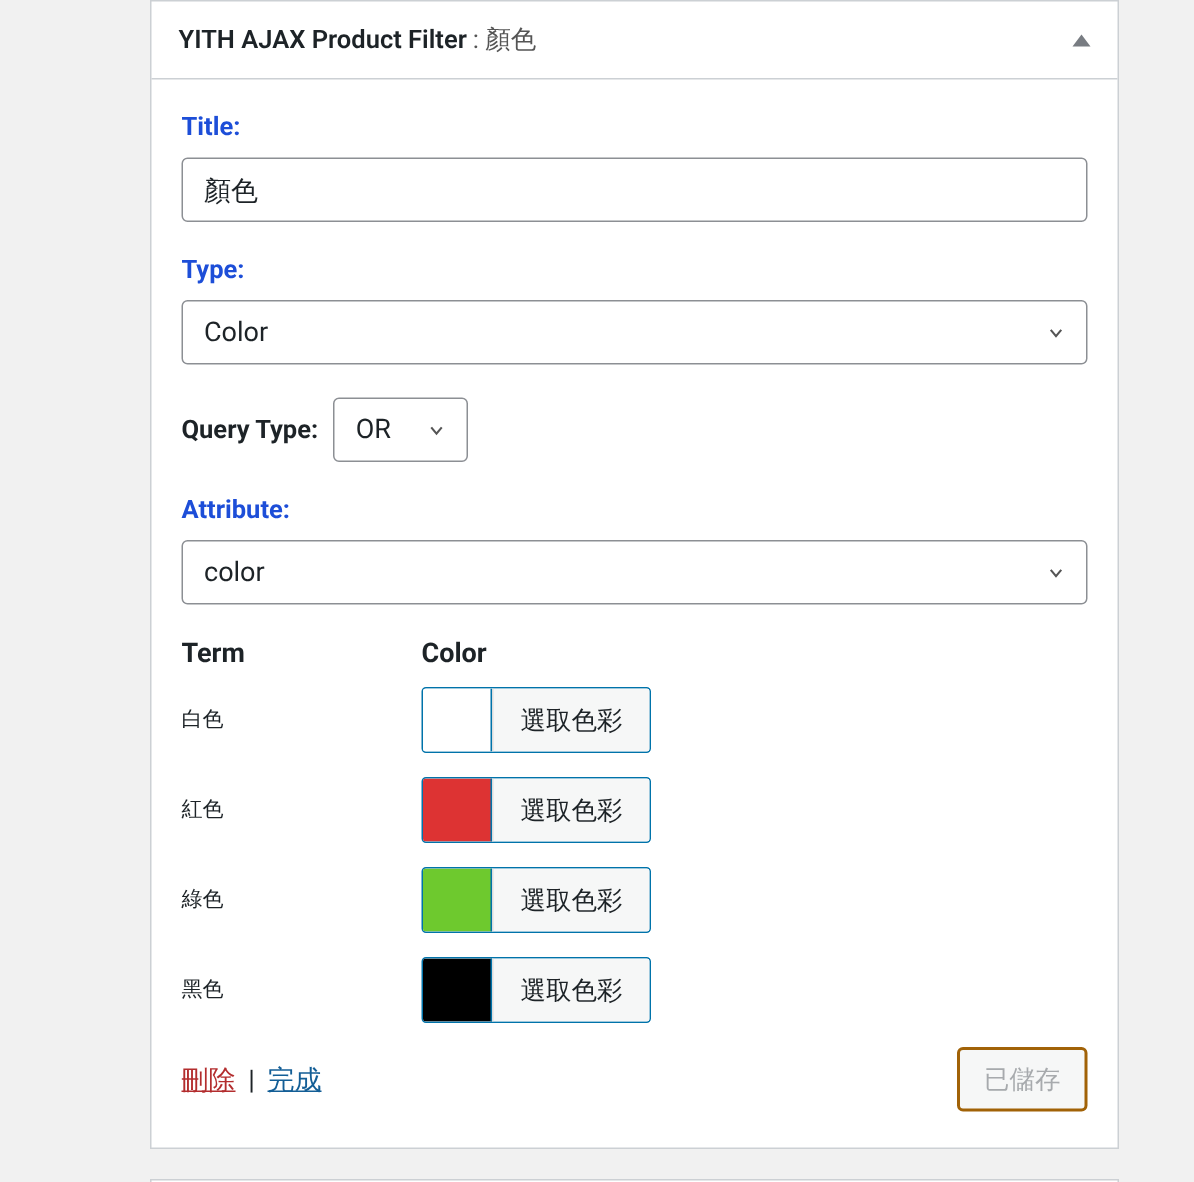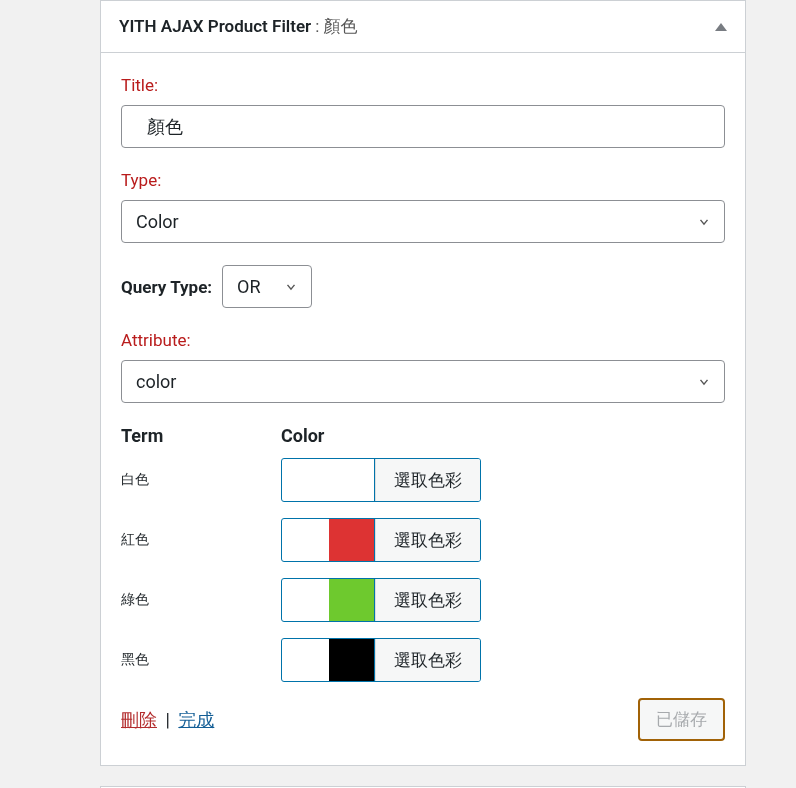--- a/index.html
+++ b/index.html
@@ -48,27 +48,27 @@
     }
     .widget-body {
       padding: 22px 20px 24px 20px;
     }
     .field-group {
       margin-bottom: 22px;
     }
     .field-label {
       display: block;
       font-size: 17px;
-      font-weight: 400;
-      color: #b91c1c;
+      font-weight: 700;
+      color: #1d4ed8;
       margin-bottom: 10px;
     }
     .text-input {
       width: 100%;
-      padding: 10px 25px;
+      padding: 10px 14px;
       font-size: 18px;
       border: 1px solid #8c8f94;
       border-radius: 4px;
       background: #fff;
       color: #1d2327;
     }
     .select-wrap {
       position: relative;
       width: 100%;
     }
@@ -134,21 +134,20 @@
       width: 160px;
       font-size: 14px;
       color: #1d2327;
     }
     .color-picker {
       display: flex;
       border: 1px solid #0073aa;
       border-radius: 3px;
       overflow: hidden;
       height: 44px;
-      padding-left: 47px;
     }
     .color-swatch {
       width: 46px;
       border-right: 1px solid #0073aa;
     }
     .color-btn {
       padding: 0 18px;
       background: #f6f7f7;
       border: none;
       font-size: 17px;

